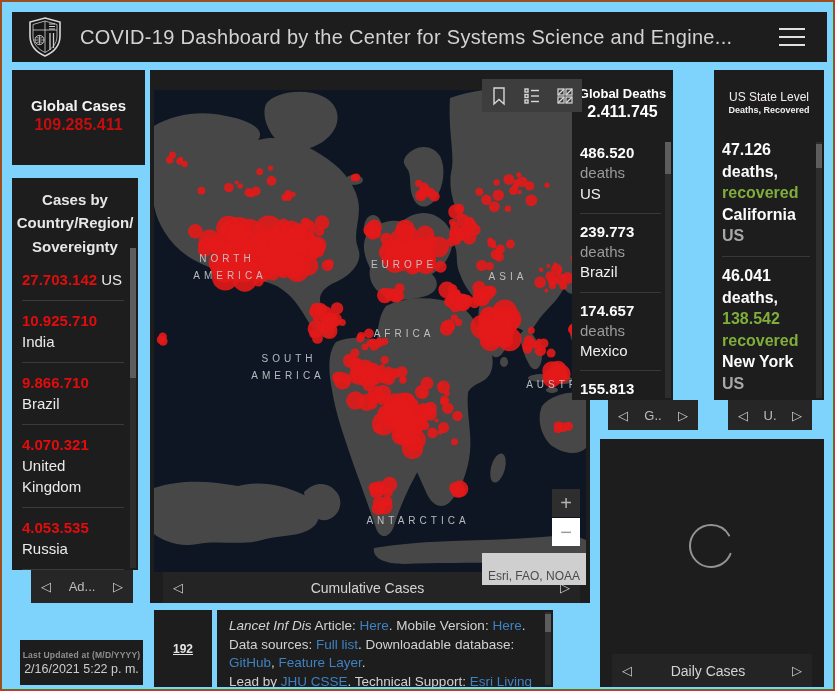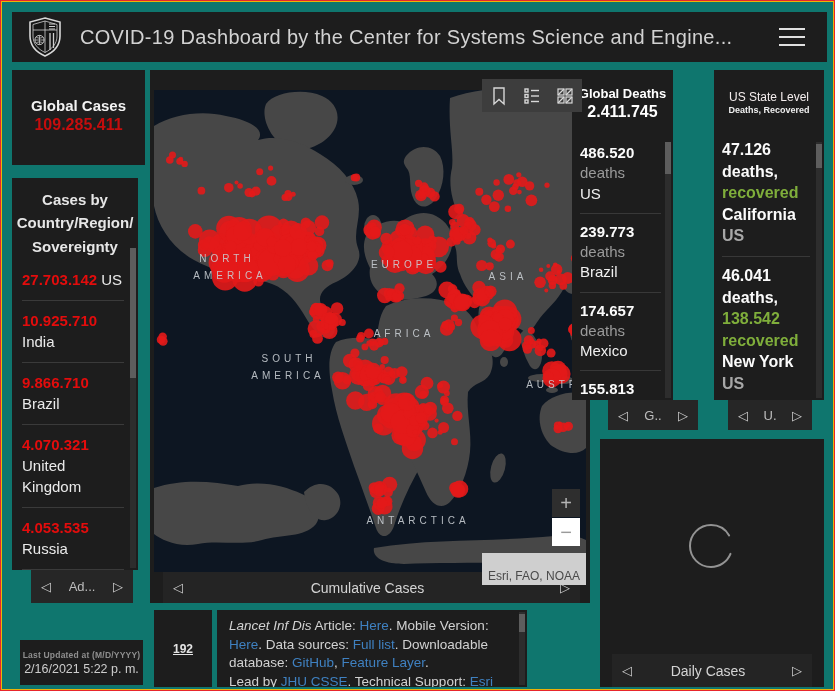--- a/index.html
+++ b/index.html
@@ -1,19 +1,19 @@
 <!DOCTYPE html>
 <html><head>
 <meta charset="utf-8">
 <style>
   * { margin:0; padding:0; box-sizing:border-box; }
   html,body { width:835px; height:691px; background:#000; overflow:hidden;
     font-family:"Liberation Sans","DejaVu Sans",sans-serif; }
-  .page { position:absolute; inset:0; width:835px; height:691px; background:#0f766e;
-    border:2px solid #eab308; outline:1px solid #e8252c; outline-offset:-1px; }
+  .page { position:absolute; inset:0; width:835px; height:691px; background:#7dd3fc;
+    border:2px solid #4d7c0f; outline:1px solid #e8252c; outline-offset:-1px; }
   .panel { position:absolute; background:#1d1d1d; }
 
   
   .header { left:10px; top:10px; width:815px; height:50px; display:flex; align-items:center; }
   .logo { width:34px; height:40px; margin-left:16px; flex:0 0 auto; }
   .title { color:#d2d2d2; font-size:20px; margin-left:18px; letter-spacing:.3px; white-space:nowrap;
     overflow:hidden; flex:1; }
   .menu { width:26px; height:18px; margin-right:22px; display:flex; flex-direction:column;
     justify-content:space-between; cursor:pointer; flex:0 0 auto; }
   .menu i { display:block; height:2px; background:#e0e0e0; }
@@ -64,21 +64,21 @@
     color:#4a4a4a; font-size:12px; padding:16px 6px; z-index:5; }
   .pag-map { left:13px; top:502px; width:417px; height:31px; background:#242424; }
   .pag-map .pag-label, .pag-daily .pag-label { font-size:14px; color:#d4d4d4;
     position:absolute; left:0; right:8px; text-align:center; }
 
   
   .p-192 { left:152px; top:608px; width:58px; height:77px; display:flex;
     align-items:center; justify-content:center; }
   .stat-192 { color:#e3e3e3; font-size:12px; font-weight:bold; text-decoration:underline;
     cursor:pointer; }
-  .p-info { left:215px; top:608px; width:310px; height:77px; padding:7px 16px 16px 12px;
+  .p-info { left:215px; top:608px; width:336px; height:77px; padding:7px 16px 16px 12px;
     color:#d2d2d2; font-size:13.5px; line-height:1.38; overflow:hidden; }
   .p-info a { color:#3f81c1; text-decoration:none; cursor:pointer; }
   .p-info em { font-style:italic; }
 
   
   .p-deaths { left:570px; top:68px; width:101px; height:330px; overflow:hidden; }
   .gd-title { text-align:center; color:#fff; font-size:13px; font-weight:bold; padding-top:16px; }
   .gd-value { text-align:center; color:#fff; font-size:16px; font-weight:bold; margin-top:2px; }
   .deaths-list { padding:14px 12px 0 8px; }
   .death-item { border-bottom:1px solid #383838; padding:8px 0 9px; font-size:15px;

